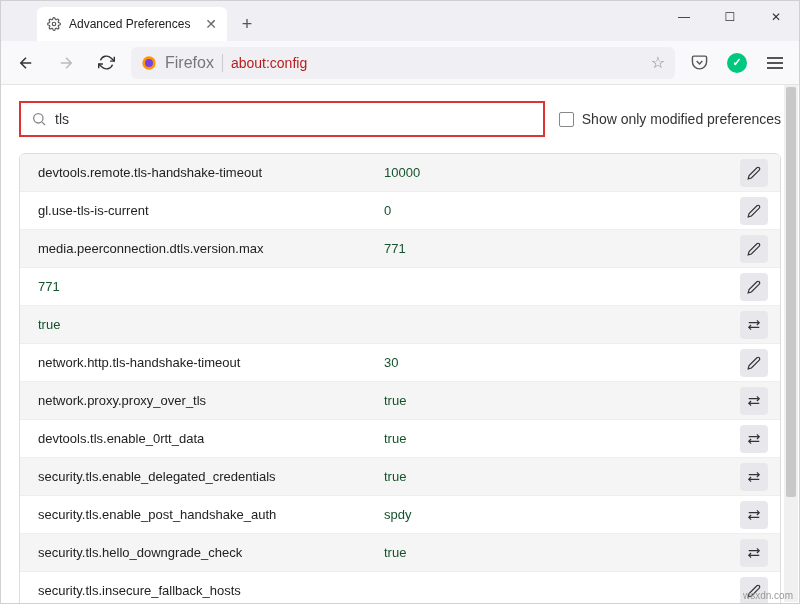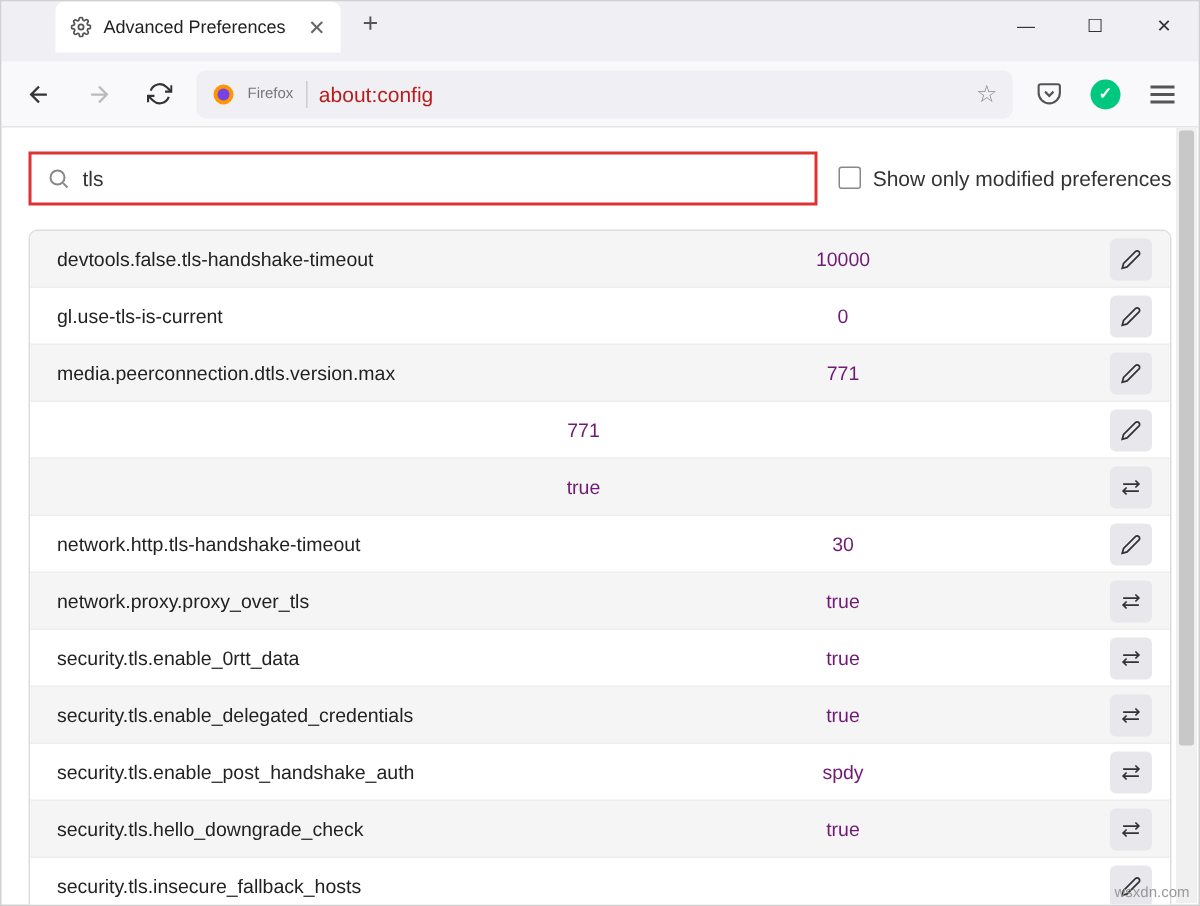--- a/index.html
+++ b/index.html
@@ -1,57 +1,57 @@
 <!DOCTYPE html>
 <html><head>
 <meta charset="utf-8">
 <style>
   * { box-sizing: border-box; margin: 0; padding: 0; font-family: "Segoe UI", Arial, sans-serif; }
   body { background: #fff; width: 800px; height: 604px; overflow: hidden; border: 1px solid #d0d0d0; position: relative; }
 
   
-  .titlebar { height: 40px; background: #f0f0f4; display: flex; align-items: flex-start; padding: 0 8px; position: relative; }
+  .titlebar { height: 40px; background: #f0f0f4; display: flex; align-items: flex-end; padding: 0 8px; position: relative; }
   .tab { display: flex; align-items: center; gap: 8px; background: #fff; border-radius: 6px 6px 0 0; height: 34px; padding: 0 10px; margin-left: 28px; min-width: 190px; font-size: 12px; color: #222; }
   .tab .gear { width: 14px; height: 14px; }
   .tab .close { margin-left: auto; font-size: 14px; color: #666; }
   .newtab { width: 28px; height: 28px; display: flex; align-items: center; justify-content: center; font-size: 18px; color: #555; margin-left: 6px; margin-bottom: 3px; }
   .win-controls { position: absolute; right: 0; top: 0; display: flex; }
   .win-btn { width: 46px; height: 32px; display: flex; align-items: center; justify-content: center; font-size: 12px; color: #333; }
 
   
   .toolbar { height: 44px; background: #f9f9fb; border-bottom: 1px solid #e5e5e5; display: flex; align-items: center; padding: 0 10px; gap: 10px; }
   .nav-btn { width: 30px; height: 30px; display: flex; align-items: center; justify-content: center; color: #555; font-size: 16px; border-radius: 4px; }
   .nav-btn.disabled { color: #bbb; }
   .urlbar { flex: 1; height: 32px; background: #f0f0f4; border-radius: 6px; display: flex; align-items: center; padding: 0 10px; gap: 8px; font-size: 14px; color: #555; }
   .ff-icon { width: 16px; height: 16px; }
-  .urlbar .label { color: #777; font-size: 10px; text-align: right; }
+  .urlbar .label { color: #777; font-size: 16px; text-align: right; }
   .urlbar .sep { width: 1px; height: 18px; background: #ccc; }
   .urlbar .addr { color: #b91c1c; }
   .urlbar .star { margin-left: auto; color: #888; font-size: 16px; }
   .tool-icon { width: 28px; height: 28px; display: flex; align-items: center; justify-content: center; color: #555; font-size: 16px; }
   .green-circle { width: 20px; height: 20px; border-radius: 50%; background: #00c87f; display: flex; align-items: center; justify-content: center; color: #fff; font-size: 11px; font-weight: bold; }
   .burger { display: flex; flex-direction: column; gap: 3px; }
   .burger span { width: 16px; height: 2px; background: #555; }
 
   
   .search-row { display: flex; align-items: center; padding: 16px 18px 12px 18px; gap: 14px; }
   .search-box { flex: 1; border: 2px solid #d33; height: 36px; display: flex; align-items: center; padding: 0 10px; gap: 8px; }
   .search-box svg { width: 16px; height: 16px; color: #888; flex-shrink: 0; }
   .search-box input { border: none; outline: none; font-size: 14px; flex: 1; color: #333; background: transparent; }
-  .modified-check { display: flex; align-items: flex-start; gap: 8px; font-size: 14px; color: #333; }
+  .modified-check { display: flex; align-items: center; gap: 8px; font-size: 14px; color: #333; }
   .modified-check .box { width: 15px; height: 15px; border: 1px solid #888; border-radius: 2px; }
 
   
   .prefs-container { margin: 4px 18px 0 18px; border: 1px solid #ddd; border-radius: 6px; overflow: hidden; height: 470px; }
   .prefs-scroll { height: 100%; overflow-y: auto; }
   .pref-row { display: flex; align-items: center; height: 38px; padding: 0 12px 0 18px; font-size: 13px; border-bottom: 1px solid #eee; }
   .pref-row:nth-child(odd) { background: #f5f5f5; }
   .pref-row:nth-child(even) { background: #fff; }
   .pref-name { width: 346px; color: #222; }
-  .pref-value { flex: 1; color: #701a75; text-align: center; }
+  .pref-value { flex: 1; color: #14532d; }
   .pref-action { width: 28px; height: 28px; background: #e8e8ec; border-radius: 4px; display: flex; align-items: center; justify-content: center; color: #333; }
   .pref-action svg { width: 14px; height: 14px; }
 
   
   .scrollbar-track { position: absolute; right: 1px; top: 84px; bottom: 1px; width: 14px; background: #f0f0f0; }
   .scrollbar-thumb { position: absolute; right: 2px; top: 2px; width: 10px; height: 410px; background: #c8c8c8; border-radius: 2px; }
 
   .watermark { position: absolute; right: 6px; bottom: 2px; font-size: 10px; color: #999; }
 </style>
 </head>
@@ -129,21 +129,21 @@
   </div>
   <label class="modified-check">
     <span class="box"></span>
     <span>Show only modified preferences</span>
   </label>
 </div>
 
 <div class="prefs-container">
   <div class="prefs-scroll" id="prefs-scroll">
       <div class="pref-row">
-        <div class="pref-name">devtools.false.tls-handshake-timeout</div>
+        <div class="pref-name">devtools.remote.tls-handshake-timeout</div>
         <div class="pref-value">10000</div>
         <div class="pref-action">
           <svg viewBox="0 0 24 24" fill="none" stroke="#333" stroke-width="2">
             <path d="M17 3a2.828 2.828 0 1 1 4 4L7.5 20.5 2 22l1.5-5.5L17 3z"></path>
           </svg>
         </div>
       </div>
       <div class="pref-row">
         <div class="pref-name">gl.use-tls-is-current</div>
         <div class="pref-value">0</div>
@@ -190,21 +190,21 @@
       <div class="pref-row">
         <div class="pref-name">network.proxy.proxy_over_tls</div>
         <div class="pref-value">true</div>
         <div class="pref-action">
           <svg viewBox="0 0 24 24" fill="none" stroke="#333" stroke-width="2">
             <path d="M17 4l4 4-4 4M3 8h18M7 20l-4-4 4-4M21 16H3"></path>
           </svg>
         </div>
       </div>
       <div class="pref-row">
-        <div class="pref-name">security.tls.enable_0rtt_data</div>
+        <div class="pref-name">devtools.tls.enable_0rtt_data</div>
         <div class="pref-value">true</div>
         <div class="pref-action">
           <svg viewBox="0 0 24 24" fill="none" stroke="#333" stroke-width="2">
             <path d="M17 4l4 4-4 4M3 8h18M7 20l-4-4 4-4M21 16H3"></path>
           </svg>
         </div>
       </div>
       <div class="pref-row">
         <div class="pref-name">security.tls.enable_delegated_credentials</div>
         <div class="pref-value">true</div>

